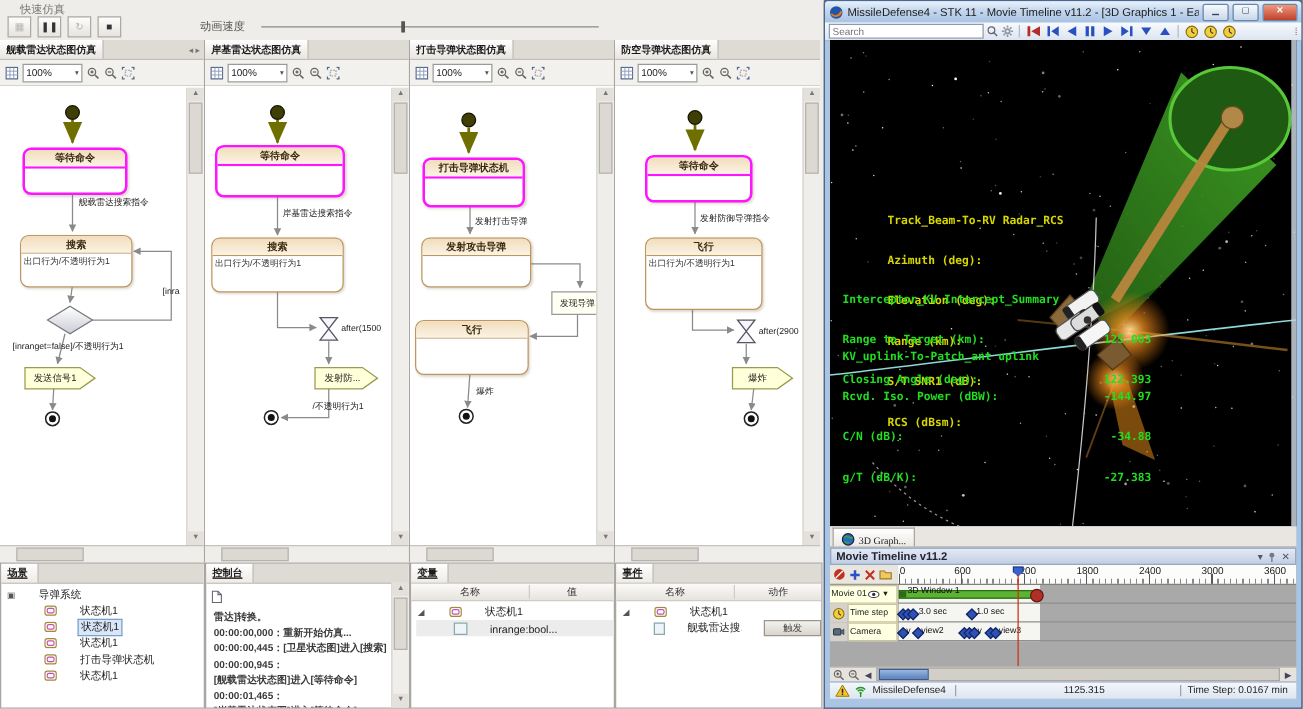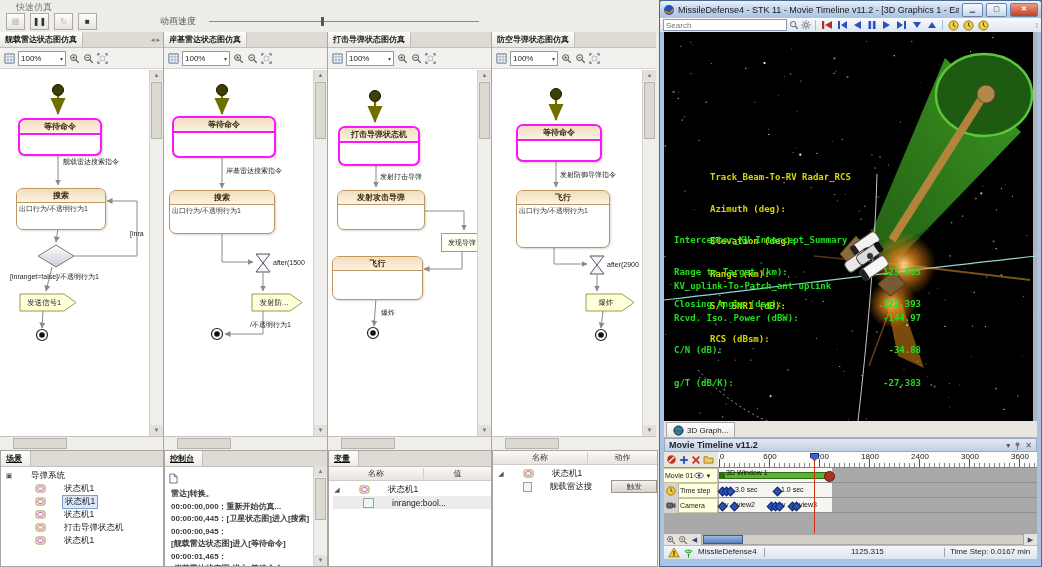--- a/index.html
+++ b/index.html
@@ -88,21 +88,21 @@
 
   #view3d{position:absolute;left:4px;top:31px;width:373px;height:389px;background:#000;overflow:hidden;}
   .hud{position:absolute;font-family:"DejaVu Sans Mono",monospace;font-weight:bold;font-size:9px;line-height:10.8px;white-space:pre;}
   .hud .row{display:flex;justify-content:space-between;width:247px;}
   .hy{color:#d6d600;margin-left:36px;} .hg{color:#22dd22;}
   .vsr{position:absolute;right:0;top:0;bottom:0;width:4px;background:#c9d2dc;opacity:.85;}
 
   .tabstrip{position:absolute;left:4px;top:420px;width:373px;height:17px;background:#e9e6e1;border-bottom:1px solid #b8b5b0;
     display:flex;align-items:flex-end;padding-left:2px;box-sizing:border-box;}
   .tab3d{height:14px;background:linear-gradient(#ffffff,#ece9e4);border:1px solid #a9a6a1;border-bottom:none;
-    font-size:8px;color:#222;display:flex;gap:3px;align-items:center;padding:0 6px;}
+    font-size:8px;color:#222;display:flex;gap:3px;align-items:flex-end;padding:0 6px;font-family:Liberation Serif, serif;}
   .mth{position:absolute;left:4px;top:437px;width:373px;height:14px;background:linear-gradient(#e3eaf4,#c2cfe2);
     border:1px solid #98a8c0;box-sizing:border-box;display:flex;align-items:center;padding:0 4px;gap:3px;}
   .mth .tt{font-size:9px;font-weight:bold;color:#223;flex:1;}
   .mth .mi{font-size:8px;color:#556;}
 
   #tl{position:absolute;left:4px;top:451px;width:373px;height:81px;background:#a9a9a9;overflow:hidden;}
   .tl-toolbar{position:absolute;left:0;top:0;width:54px;height:16px;background:#e9e5df;border-bottom:1px solid #999;
     display:flex;align-items:center;gap:2px;padding:0 2px;box-sizing:border-box;}
   .ruler{position:absolute;left:54px;top:0;width:319px;height:16px;background:#fcfcfb;border-bottom:1px solid #808080;box-sizing:border-box;}
   .ruler .minor{position:absolute;left:1px;right:0;bottom:0;height:4px;
@@ -617,20 +617,23 @@
       </div>
       <div class="trow2" style="background:#ececec">
           <span class="ind"></span>
         <span style="width:9px;height:8px;background:#eef4fa;border:1px solid #8aa;display:inline-block"></span>
         <span>inrange:bool...</span>
       </div>
     </div>
   </div>
 
   <div class="dock" style="left:492px;width:166px">
+    <div class="dtabs">
+        <div class="dtab">事件</div>
+      </div>
     <div class="thead">
       <div class="c1">名称</div>
       <div class="c2">动作</div>
     </div>
     <div class="tree">
       <div class="trow2">
         <span class="exp">◢</span>
         <svg class="ic" width="11" height="9">
             <use href="#i-sm"></use>
           </svg>

